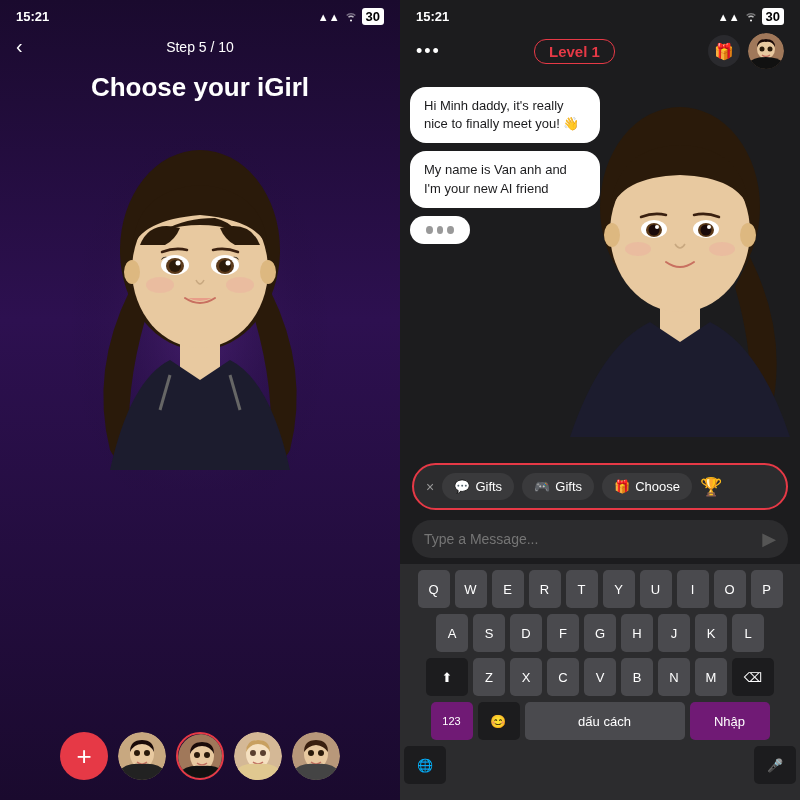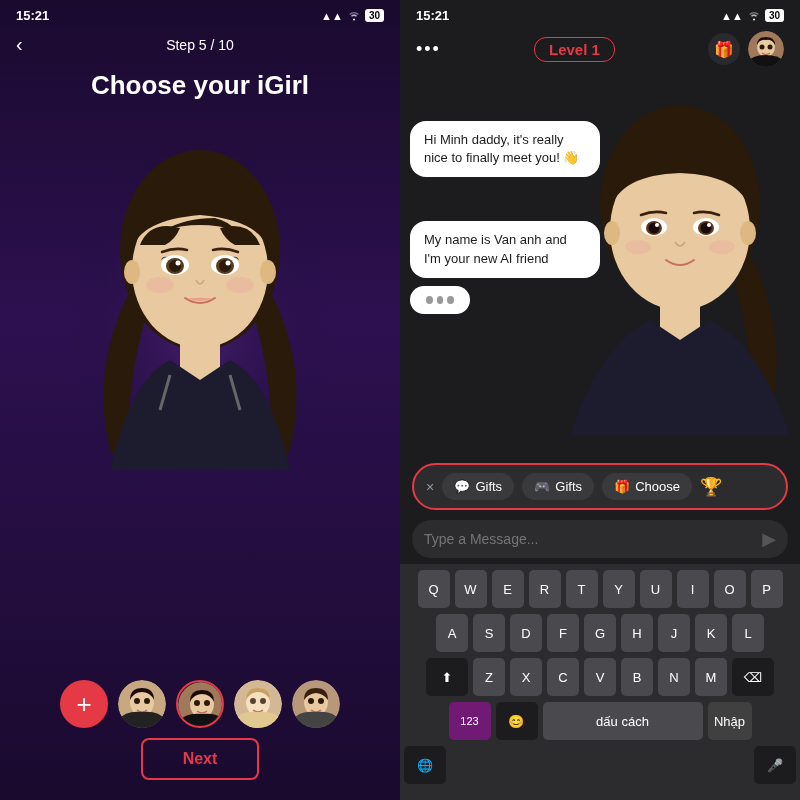--- a/index.html
+++ b/index.html
@@ -40,21 +40,21 @@
       align-items: center;
       gap: 4px;
       font-size: 11px;
     }
 
     .battery-badge {
       background: white;
       color: black;
       border-radius: 3px;
       padding: 1px 4px;
-      font-size: 10px;
+      font-size: 13px;
       font-weight: 700;
     }
 
     .left-header {
       display: flex;
       align-items: center;
       width: 100%;
       padding: 6px 16px;
       color: white;
       z-index: 10;
@@ -243,21 +243,20 @@
     }
 
     .chat-bubble {
       background: white;
       color: #1c1c1e;
       border-radius: 16px;
       padding: 10px 14px;
       max-width: 190px;
       font-size: 13px;
       line-height: 1.4;
-      margin-top: 36px;
     }
 
     .typing-indicator {
       background: white;
       border-radius: 16px;
       padding: 10px 16px;
       width: 60px;
       display: flex;
       align-items: center;
       gap: 4px;
@@ -349,23 +348,23 @@
       cursor: pointer;
     }
 
     .key.space {
       background: #4a4a4e;
       flex: 1;
       max-width: 160px;
     }
 
     .key.enter {
-      background: #404040;
-      color: white;
-      width: 44px;
+      background: #701a75;
+      color: white;
+      width: 80px;
     }
 
     .key.shift {
       background: #1c1c1e;
       width: 42px;
     }
 
     .key.delete {
       background: #1c1c1e;
       width: 42px;
@@ -525,21 +524,20 @@
           <ellipse cx="24" cy="22" rx="12" ry="14" fill="#e8c9a0"></ellipse>
           <path d="M12 20 Q12 8 24 8 Q36 8 36 20 Q32 14 24 13 Q16 14 12 20Z" fill="#3a2010"></path>
           <ellipse cx="19" cy="21" rx="3" ry="3" fill="#2a1a0a"></ellipse>
           <ellipse cx="29" cy="21" rx="3" ry="3" fill="#2a1a0a"></ellipse>
           <path d="M19 30 Q24 34 29 30" stroke="#c07060" stroke-width="1.5" fill="none"></path>
           <path d="M0 40 Q8 30 24 32 Q40 30 48 40 L48 48 L0 48Z" fill="#444"></path>
         </svg>
       </div>
     </div>
 
-    <button class="next-btn">Next</button>
   </div>
 </div>
 
 <div class="right-panel">
 
   <div class="right-status-bar">
     <span>15:21</span>
     <div class="left-status-icons">
       <span>▲▲</span>
       <span>

